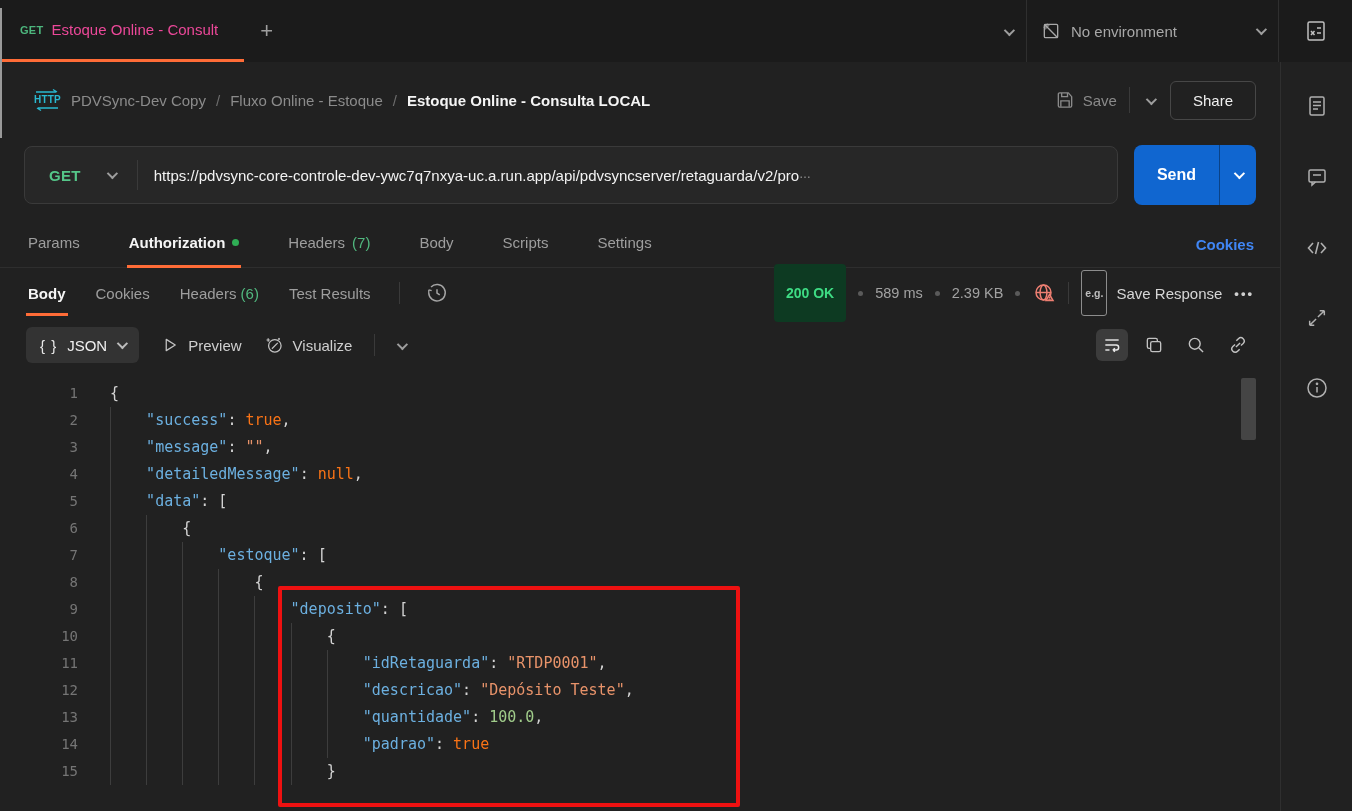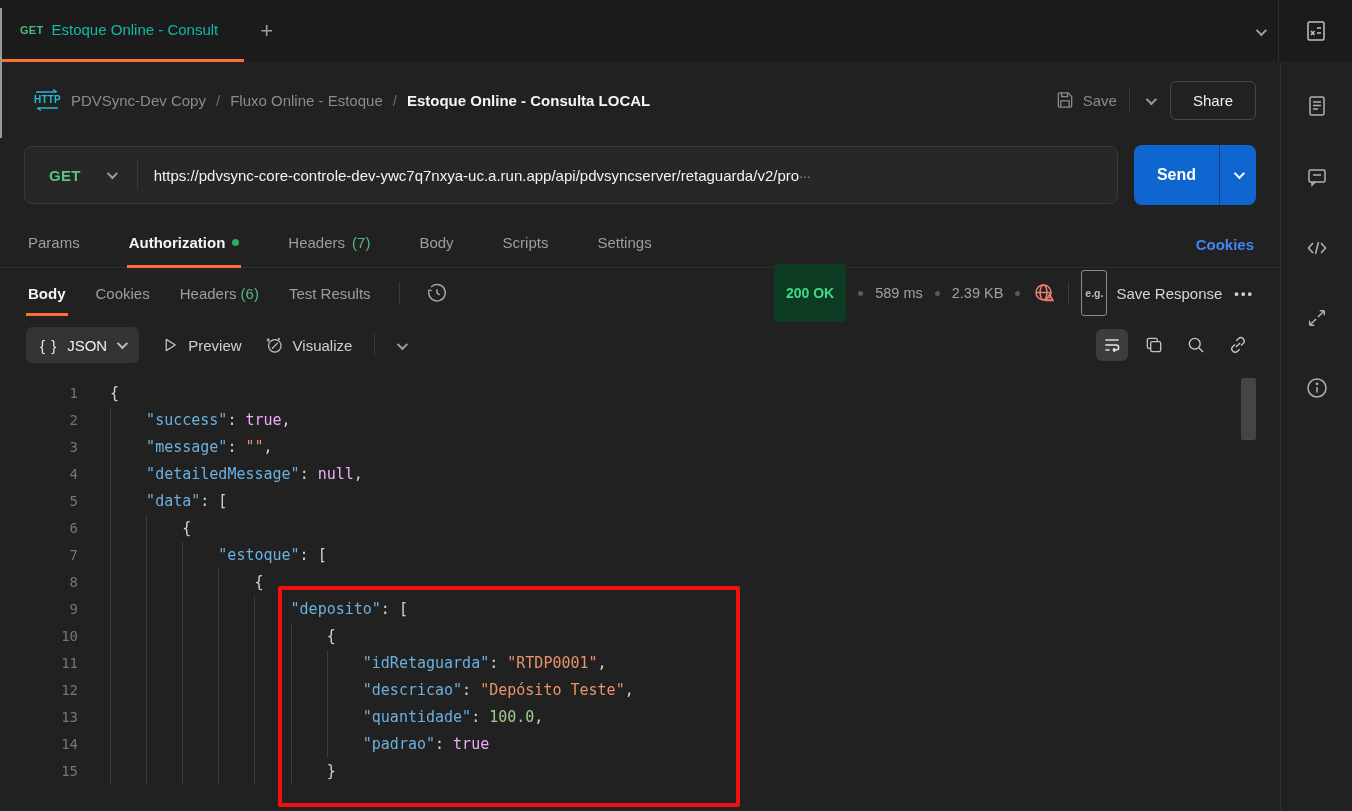--- a/index.html
+++ b/index.html
@@ -7,21 +7,21 @@
     font-family:"Liberation Sans", sans-serif; color:#e8e8e8; }
   .app { width:1352px; height:811px; display:flex; flex-direction:column; position:relative; }
   .left-edge { position:absolute; left:0; top:8px; width:2px; height:130px; background:#9a9a9a; z-index:5; }
 
   
   .topbar { height:62px; background:#1b1b1b; display:flex; align-items:stretch; flex:0 0 62px; }
   .tabstrip { flex:1; display:flex; align-items:center; position:relative; }
   .req-tab { height:100%; display:flex; align-items:center; gap:8px; padding:0 26px 0 20px;
     border-bottom:3px solid #ff6c37; max-width:252px; cursor:pointer; }
   .req-tab .method { color:#4db67d; font-size:11px; font-weight:700; letter-spacing:.3px; }
-  .req-tab .ttl { font-size:15px; color:#14b8a6; white-space:nowrap; overflow:hidden; max-width:176px; }
+  .req-tab .ttl { font-size:15px; color:#ec4899; white-space:nowrap; overflow:hidden; max-width:176px; }
   .plus { color:#9e9e9e; font-size:22px; font-weight:300; padding:0 16px; cursor:pointer; }
   .strip-chev { margin-left:auto; margin-right:14px; color:#9e9e9e; }
   .envbox { width:252px; border-left:1px solid #2f2f2f; display:flex; align-items:center;
     gap:10px; padding:0 14px; color:#a8a8a8; cursor:pointer; }
   .envbox .lbl { font-size:15px; flex:1; }
   .quicklook { width:74px; border-left:1px solid #2f2f2f; display:flex; align-items:center;
     justify-content:center; color:#c0c0c0; cursor:pointer; }
 
   
   .content-row { flex:1; display:flex; min-height:0; }
@@ -111,21 +111,21 @@
   .code-wrap { flex:1; position:relative; overflow:hidden; font-family:"DejaVu Sans Mono", monospace;
     font-size:15px; line-height:27px; padding-top:8px; }
   .code-line { white-space:pre; height:27px; }
   .lnum { display:inline-block; width:78px; text-align:right; color:#757575; margin-right:32px;
     font-size:14px; }
   .ind { display:inline-block; width:4ch; border-left:1px solid #3d3d3d; height:27px;
     vertical-align:top; }
   .tok-p { color:#d4d4d4; }
   .tok-k { color:#6cb0e0; }
   .tok-s { color:#e8936a; }
-  .tok-o { color:#f0abfc; }
+  .tok-o { color:#f97316; }
   .tok-n { color:#a0cc8a; }
   .hl-box { position:absolute; left:278px; top:214px; width:462px; height:221px;
     border:4px solid #ee1111; border-radius:2px; pointer-events:none; }
   .vscroll { position:absolute; right:24px; top:6px; width:15px; height:62px; background:#454545;
     border-radius:2px; cursor:pointer; }
 
   .chev { display:inline-block; width:8px; height:8px; border-right:2px solid currentColor;
     border-bottom:2px solid currentColor; transform:rotate(45deg) translateY(-2px); }
   svg { display:block; }
 </style>
@@ -136,20 +136,31 @@
   <div class="left-edge"></div>
 
   <div class="topbar">
     <div class="tabstrip">
       <div class="req-tab">
         <span class="method">GET</span>
         <span class="ttl">Estoque Online - Consult</span>
       </div>
       <span class="plus">+</span>
       <span class="strip-chev"><span class="chev"></span></span>
+    </div>
+    <div class="envbox">
+      <span>
+        <svg width="20" height="20" viewBox="0 0 24 24" fill="none" stroke="currentColor" stroke-width="1.6">
+          <rect x="4" y="4" width="16" height="16" rx="1.5"></rect>
+            <line x1="4" y1="4" x2="20" y2="20"></line>
+          <path d="M4 9 L9 4" stroke-width="4" opacity="0.6"></path>
+        </svg>
+      </span>
+      <span class="lbl">No environment</span>
+      <span class="chev" style="color:#9e9e9e;"></span>
     </div>
     <div class="quicklook">
       <svg width="24" height="24" viewBox="0 0 24 24" fill="none" stroke="currentColor" stroke-width="1.5">
         <rect x="4" y="3" width="16" height="18" rx="1.5"></rect>
         <line x1="13" y1="9" x2="17" y2="9"></line>
           <line x1="13" y1="14" x2="17" y2="14"></line>
         <line x1="7" y1="12" x2="10.5" y2="16"></line>
           <line x1="10.5" y1="12" x2="7" y2="16"></line>
       </svg>
     </div>

